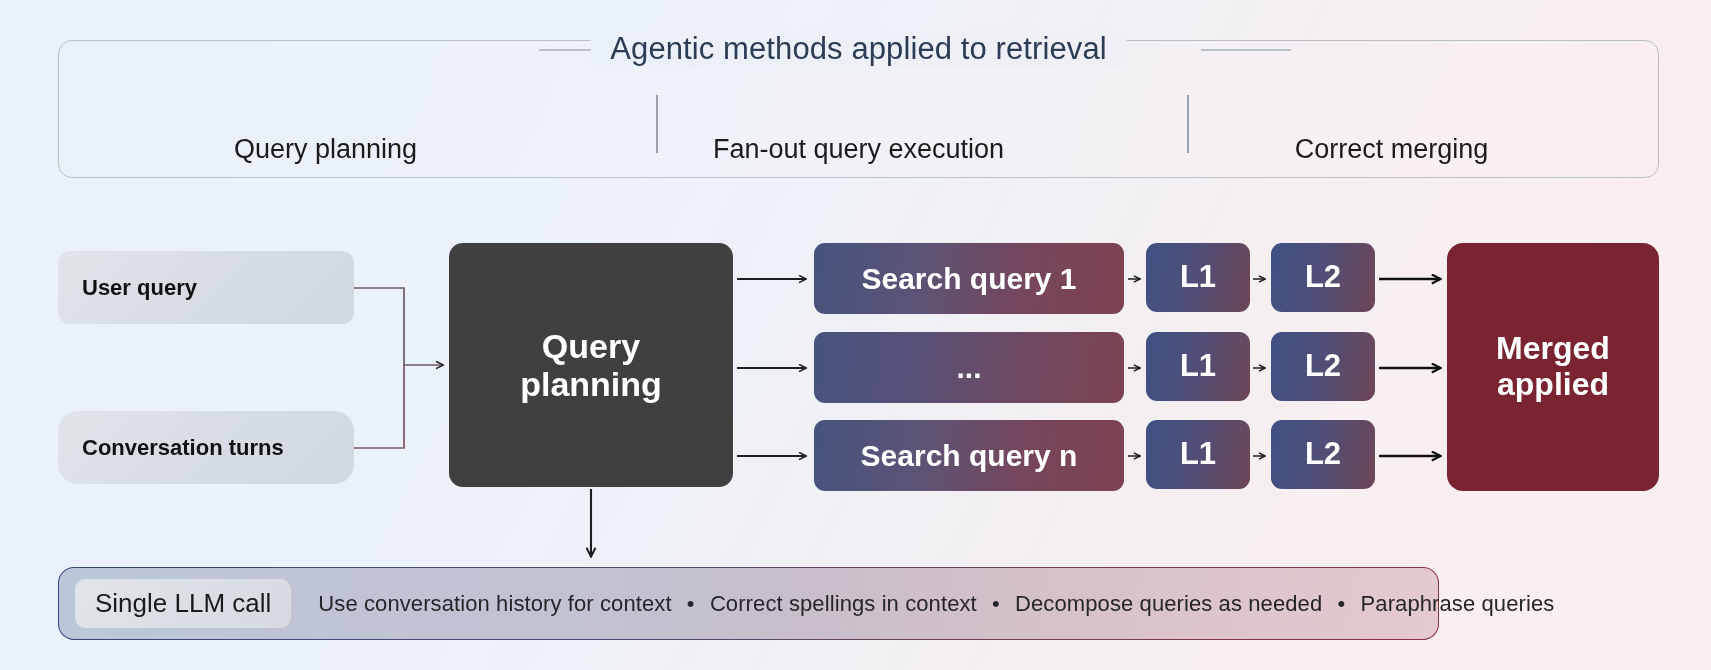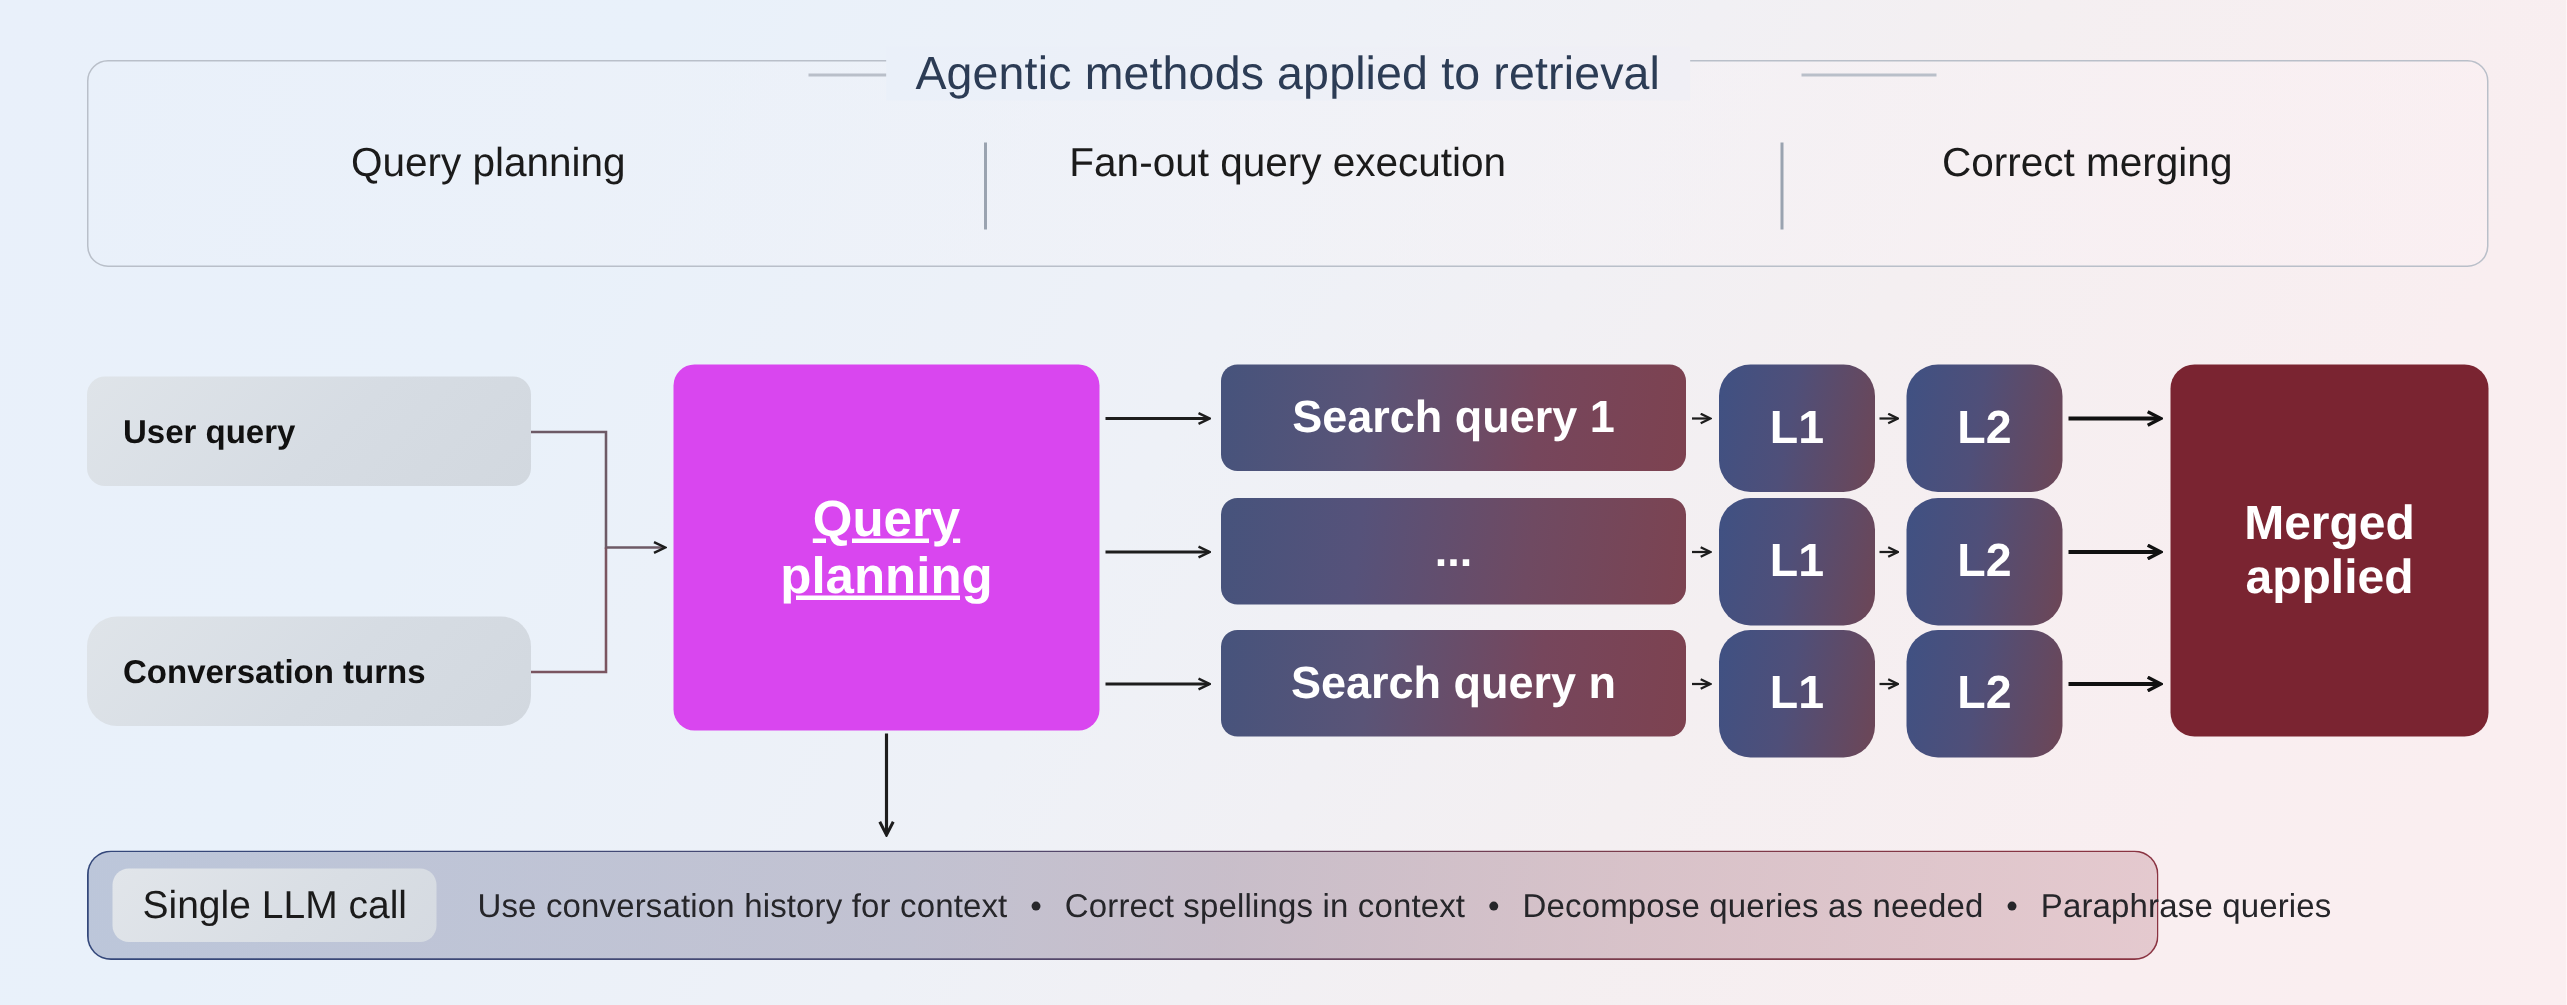--- a/index.html
+++ b/index.html
@@ -63,21 +63,21 @@
   }
   .legend-rule.left  { left: 480px; width: 90px; }
   .legend-rule.right { left: 1142px; width: 90px; }
 
   .legend-cols {
     position: absolute;
     left: 0; right: 0;
     top: 52px;
     height: 72px;
     display: flex;
-    align-items: flex-start;
+    align-items: flex-end;
   }
   .legend-col {
     flex: 1 1 0;
     text-align: center;
     font-size: 27px;
     color: #1b1b1b;
     font-weight: 400;
     position: relative;
   }
   .legend-div {
@@ -111,41 +111,40 @@
     color: #111111;
     font-size: 22px;
     font-weight: bold;
     padding-left: 24px;
   }
 
   .qplan {
     left: 449px; top: 243px;
     width: 284px; height: 244px;
     border-radius: 14px;
-    background: #d946ef;
+    background: #404040;
     font-size: 34px;
-    text-decoration: underline;
   }
 
   .sq {
     width: 310px; height: 71px;
     border-radius: 11px;
     font-size: 30px;
     background: linear-gradient(97deg, #46537c 0%, #5a5477 32%, #76465c 68%, #7d4250 100%);
   }
   .sq.r1 { left: 814px; top: 243px; }
   .sq.r2 { left: 814px; top: 332px; }
   .sq.r3 { left: 814px; top: 420px; }
   .sq.dots {
     background: linear-gradient(97deg, #46537c 0%, #56527a 30%, #6f4a62 66%, #7c4351 100%);
   }
 
   .lx {
-    width: 104px; height: 85px;
-    border-radius: 21px;
+    width: 104px; height: 69px;
+    border-radius: 11px;
     font-size: 31px;
     background: linear-gradient(100deg, #3f5183 0%, #4f4f79 45%, #6d4656 100%);
   }
   .l1.r1 { left: 1146px; top: 243px; }
   .l1.r2 { left: 1146px; top: 332px; }
   .l1.r3 { left: 1146px; top: 420px; }
   .l2.r1 { left: 1271px; top: 243px; }
   .l2.r2 { left: 1271px; top: 332px; }
   .l2.r3 { left: 1271px; top: 420px; }
 

